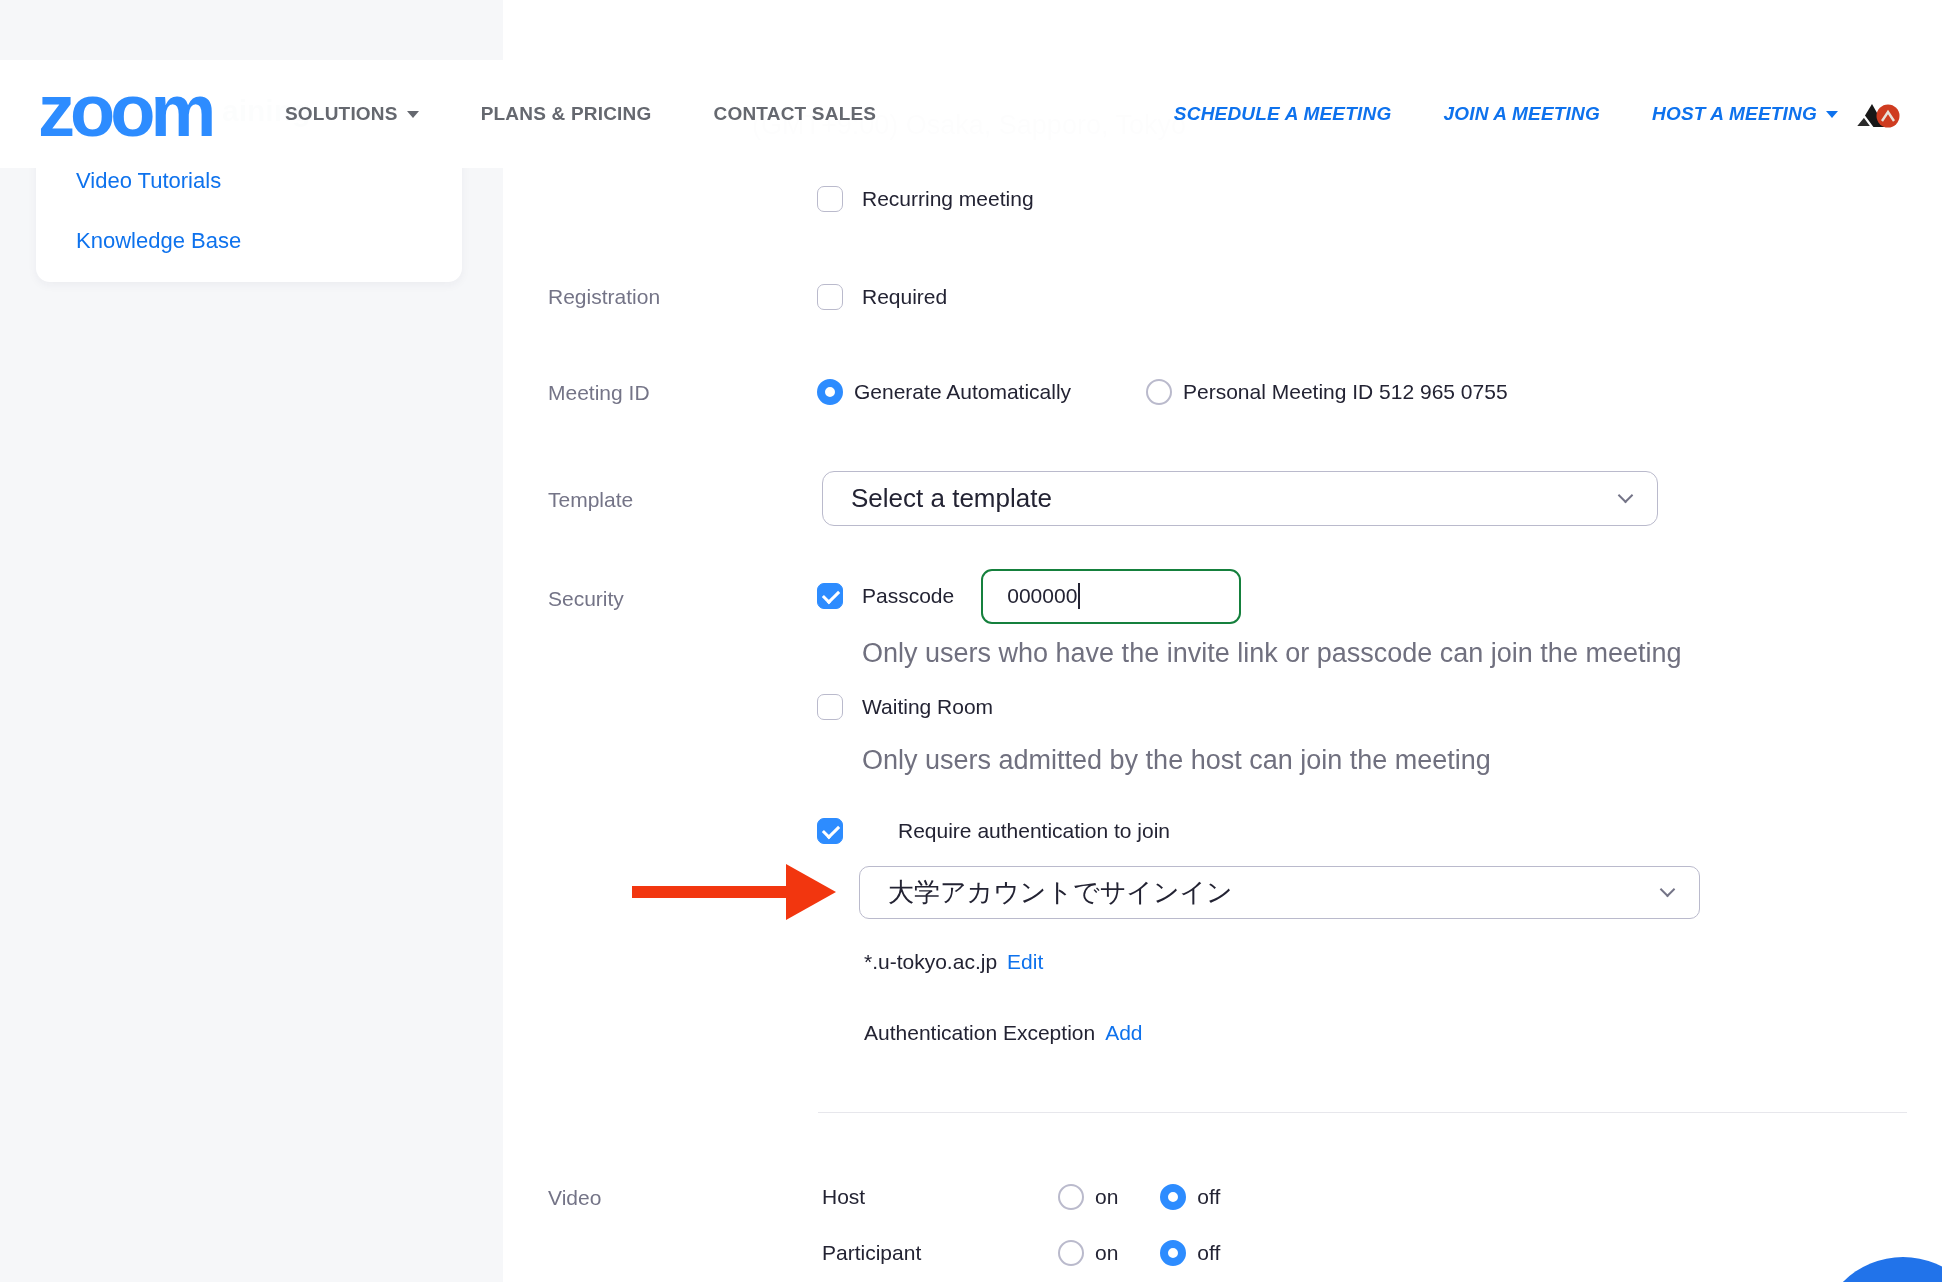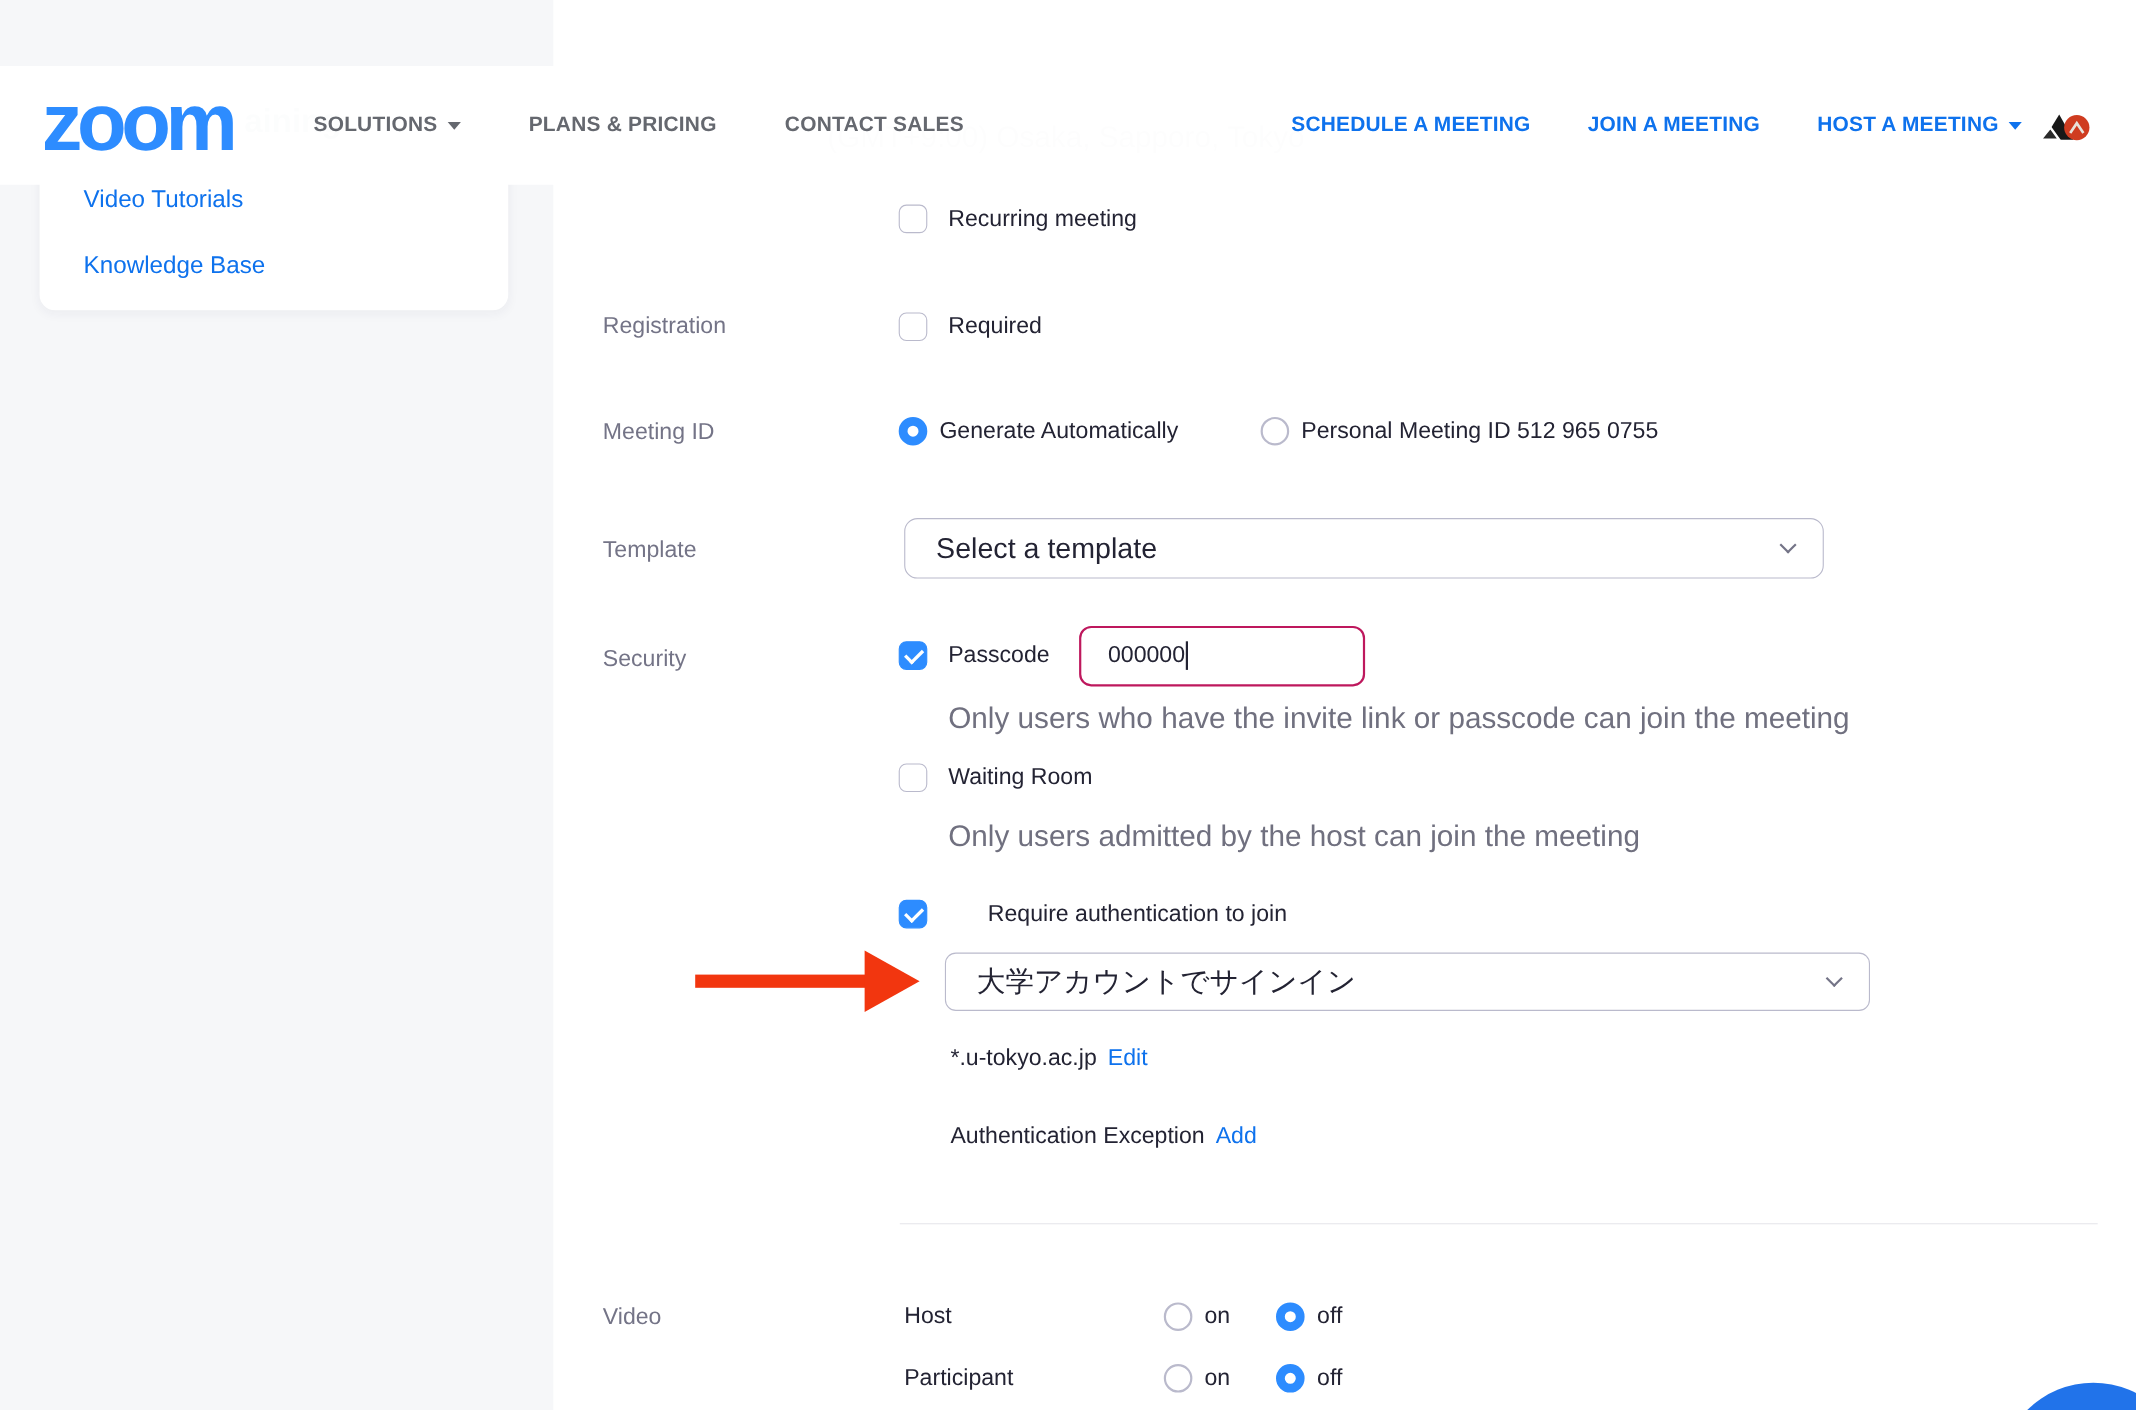--- a/index.html
+++ b/index.html
@@ -36,21 +36,21 @@
   .logo {
     position:absolute; left:38px; top:14px; font-size:74px; font-weight:bold;
     color:#2d8cff; letter-spacing:-5px; line-height:1; cursor:pointer;
   }
   .nav-left { position:absolute; left:285px; top:0; height:108px; display:flex; align-items:center; gap:62px; }
   .nav-right { position:absolute; right:104px; top:0; height:108px; display:flex; align-items:center; gap:52px; }
   .nav-item {
     font-size:19px; font-weight:bold; color:#65686f; letter-spacing:.2px;
     display:flex; align-items:center; gap:9px; cursor:pointer; white-space:nowrap;
   }
-  .nav-item.blue { color:#0e72ed; }
+  .nav-item.blue { color:#0e72ed;font-style:italic; }
   .caret-gray { width:0; height:0; border-left:6px solid transparent; border-right:6px solid transparent; border-top:7px solid #65686f; }
   .caret-blue { width:0; height:0; border-left:6px solid transparent; border-right:6px solid transparent; border-top:7px solid #0e72ed; }
   .avatar { position:absolute; right:40px; top:39px; width:50px; height:32px; cursor:pointer; }
   
   .side-strip { position:absolute; left:0; top:0; width:503px; height:1282px; background:#f6f7f9; z-index:1; }
   .side-card {
     position:absolute; left:36px; top:96px; width:426px; height:186px;
     background:#ffffff; border-radius:14px; box-shadow:0 3px 10px rgba(40,40,70,.05); z-index:2;
   }
   .side-link { position:absolute; left:40px; font-size:22px; color:#0e72ed; cursor:pointer; white-space:nowrap; }
@@ -79,21 +79,21 @@
     position:absolute; height:55px; border:1px solid #babacc; border-radius:12px; background:#fff;
     display:flex; align-items:center; padding:12px 28px; font-size:26px; color:#232333;
     cursor:pointer; z-index:5;
   }
   .chev {
     position:absolute; right:26px; top:50%; width:11px; height:11px; margin-top:-9px;
     border-right:2px solid #747487; border-bottom:2px solid #747487; transform:rotate(45deg);
   }
   .passfield {
     display:flex; align-items:center; height:55px; width:260px; margin-left:27px;
-    border:2px solid #be185d; border-radius:11px; background:#fff; padding:0 24px;
+    border:2px solid #15803d; border-radius:11px; background:#fff; padding:0 24px;
     font-size:21px; color:#232333; cursor:text;text-align:right;
   }
   .text-caret { display:inline-block; width:2px; height:26px; background:#232333; margin-left:1px; }
   .link-inline { color:#0e72ed; cursor:pointer; margin-left:10px; font-size:21px; white-space:nowrap; }
   .divider { position:absolute; left:818px; top:1112px; width:1089px; height:1px; background:#e7e7ec; z-index:5; }
   
   .red-arrow { position:absolute; left:632px; top:864px; width:204px; height:56px; z-index:10; pointer-events:none; }
   .red-arrow .shaft { position:absolute; left:0; top:22px; width:156px; height:12px; background:#f2360f; }
   .red-arrow .head {
     position:absolute; left:154px; top:0; width:0; height:0;

